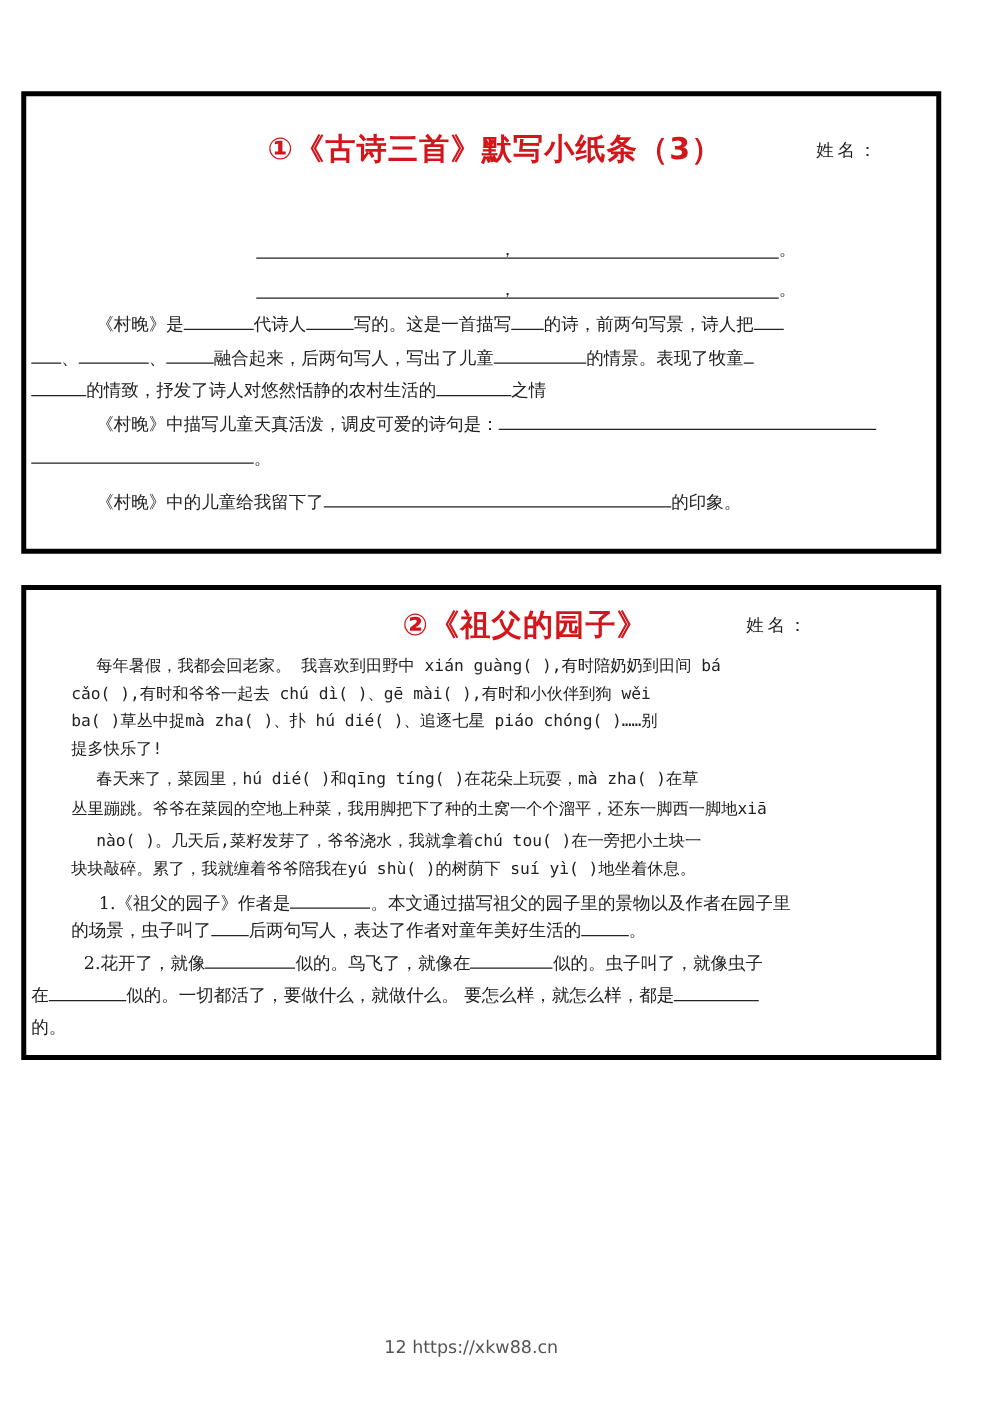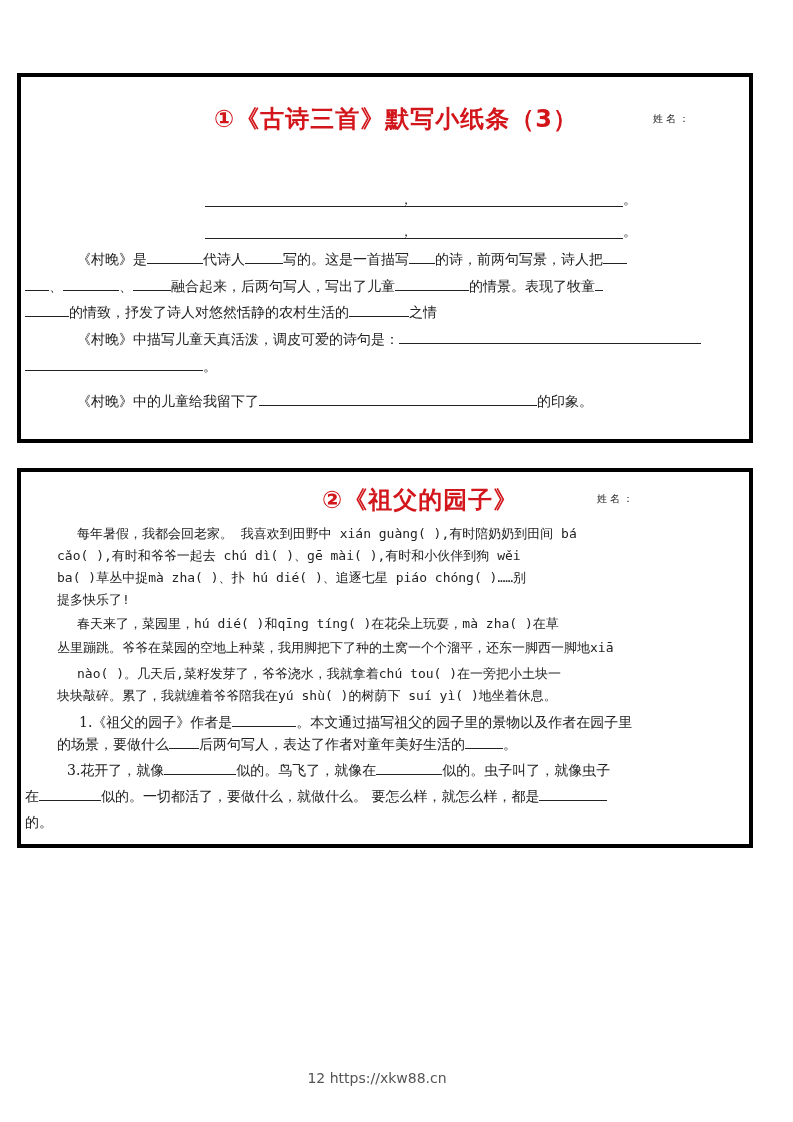--- a/index.html
+++ b/index.html
@@ -3,21 +3,21 @@
 <meta charset="utf-8">
 <style>
   html, body { margin:0; padding:0; background:#ffffff; }
   body { width:793px; height:1122px; position:relative; overflow:hidden;
          font-family:"DejaVu Serif","Liberation Serif",serif; color:#222; }
   .box { position:absolute; left:17px; width:728px; border:4px solid #000; box-sizing:content-box; }
   #box1 { top:73px; height:362px; }
   #box2 { top:468px; height:372px; }
   .title { position:absolute; font-family:"DejaVu Sans","Liberation Sans",sans-serif;
            font-weight:bold; color:#d2161b; font-size:24px; letter-spacing:1px; white-space:nowrap;margin-left:23px; }
-  .name-label { position:absolute; font-family:"DejaVu Sans","Liberation Sans",sans-serif; font-size:10px; color:#222; letter-spacing:3px; }
+  .name-label { position:absolute; font-family:"DejaVu Sans","Liberation Sans",sans-serif; font-size:14px; color:#222; letter-spacing:3px; }
   .line { position:absolute; font-size:14px; white-space:nowrap; line-height:20px; }
   .blank { display:inline-block; border-bottom:1px solid #222; height:14px; vertical-align:baseline; }
   .poem-line { position:absolute; border-bottom:1px solid #222; height:0; }
   .punct { position:absolute; font-size:14px; }
   .footer { position:absolute; top:1070px; left:0; width:754px; text-align:center;
             font-family:"DejaVu Sans","Liberation Sans",sans-serif; font-size:14px; color:#555; }
   .mono { font-family:"DejaVu Sans Mono","Liberation Mono",monospace; font-size:13px; }
 </style>
 </head>
 <body>
@@ -68,25 +68,25 @@
 
   <div class="line mono" style="left:56px; top:142px;">春天来了，菜园里，hú dié(      )和qīng tíng(      )在花朵上玩耍，mà zha(      )在草</div>
   <div class="line mono" style="left:36px; top:166px;">丛里蹦跳。爷爷在菜园的空地上种菜，我用脚把下了种的土窝一个个溜平，还东一脚西一脚地xiā</div>
   <div class="line mono" style="left:56px; top:192px;">nào(      )。几天后,菜籽发芽了，爷爷浇水，我就拿着chú tou(      )在一旁把小土块一</div>
   <div class="line mono" style="left:36px; top:214px;">块块敲碎。累了，我就缠着爷爷陪我在yú shù(      )的树荫下 suí yì(      )地坐着休息。</div>
 
   <div class="line" style="left:58px; top:240px;">
     <span>1.《祖父的园子》作者是</span><span class="blank" style="width:64px"></span><span>。本文通过描写祖父的园子里的景物以及作者在园子里</span>
   </div>
   <div class="line" style="left:36px; top:262px;">
-    <span>的场景，要做什么</span><span class="blank" style="width:30px"></span><span>后两句写人，表达了作者对童年美好生活的</span><span class="blank" style="width:38px"></span><span>。</span>
+    <span>的场景，虫子叫了</span><span class="blank" style="width:30px"></span><span>后两句写人，表达了作者对童年美好生活的</span><span class="blank" style="width:38px"></span><span>。</span>
   </div>
 
   <div class="line" style="left:46px; top:288px;">
-    <span>3.花开了，就像</span><span class="blank" style="width:72px"></span><span>似的。鸟飞了，就像在</span><span class="blank" style="width:66px"></span><span>似的。虫子叫了，就像虫子</span>
+    <span>2.花开了，就像</span><span class="blank" style="width:72px"></span><span>似的。鸟飞了，就像在</span><span class="blank" style="width:66px"></span><span>似的。虫子叫了，就像虫子</span>
   </div>
   <div class="line" style="left:4px; top:314px;">
     <span>在</span><span class="blank" style="width:62px"></span><span>似的。一切都活了，要做什么，就做什么。 要怎么样，就怎么样，都是</span><span class="blank" style="width:68px"></span>
   </div>
   <div class="line" style="left:4px; top:340px;">的。</div>
 </div>
 
 <div class="footer">12 https://xkw88.cn</div>
 
 </body></html>

